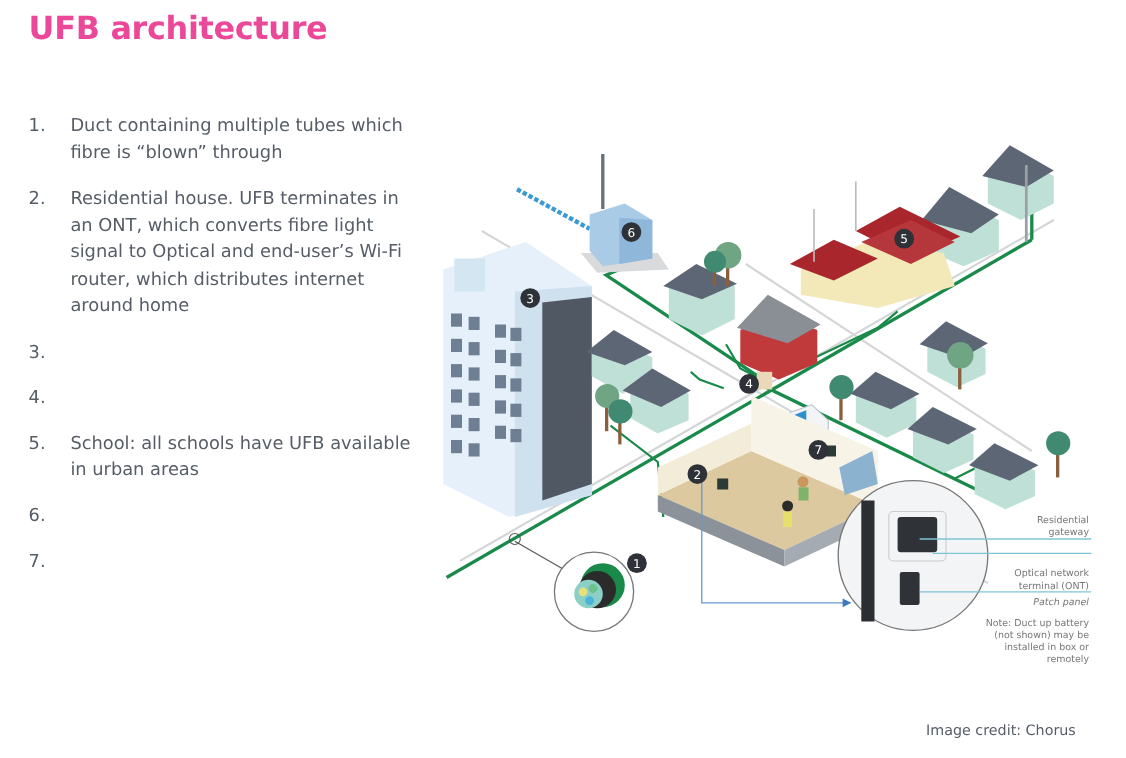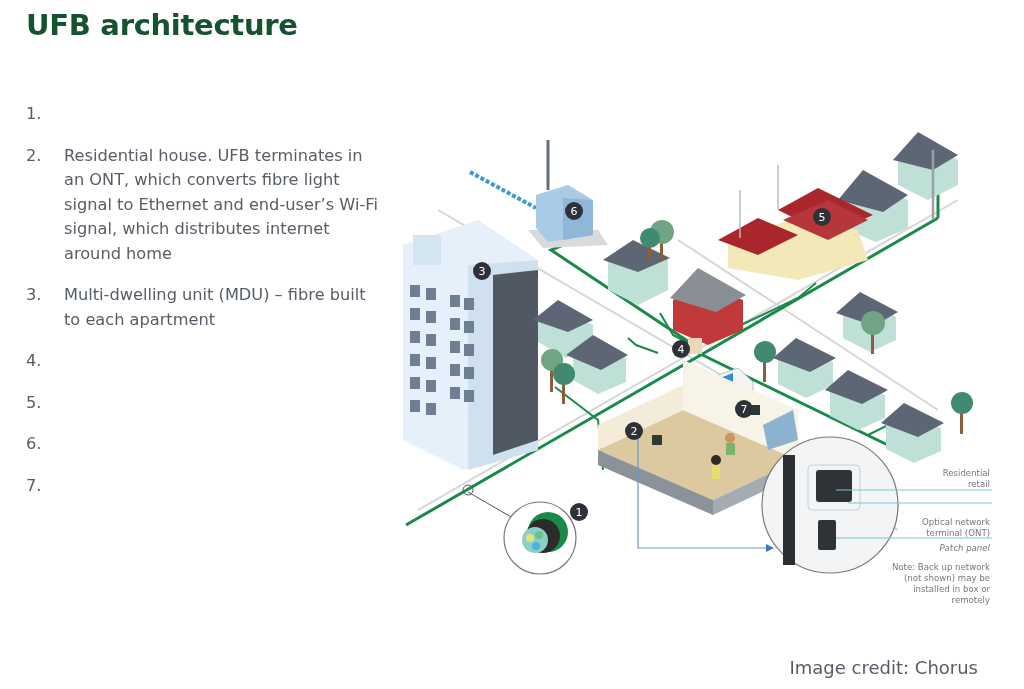--- a/index.html
+++ b/index.html
@@ -1,47 +1,48 @@
 <!DOCTYPE html>
 <html><head>
 <meta charset="utf-8">
 <style>
   html, body { margin: 0; padding: 0; background: #ffffff; }
   body { width: 1024px; height: 689px; position: relative; overflow: hidden; font-family: "DejaVu Sans", "Liberation Sans", sans-serif; }
-  .slide-title { position: absolute; left: 26px; top: 8px; font-size: 29px; font-weight: bold; color: #14532d; letter-spacing: -0.3px; margin: 0; }
+  .slide-title { position: absolute; left: 26px; top: 8px; font-size: 29px; font-weight: bold; color: #ec4899; letter-spacing: -0.3px; margin: 0; }
   .item-list { position: absolute; left: 26px; top: 102px; width: 360px; margin: 0; padding: 0; list-style: none; }
   .item { display: flex; color: #565d66; font-size: 16.2px; line-height: 24.5px; margin-bottom: 17px; }
   .item-num { width: 38px; flex: none; }
   .item-text { flex: 1; }
-  .credit { position: absolute; right: 46px; top: 657px; font-size: 18px; color: #565d66; margin-left: 46px; }
+  .credit { position: absolute; right: 46px; top: 657px; font-size: 13px; color: #565d66; margin-left: 46px; }
   .diagram { position: absolute; left: 398px; top: 120px; width: 626px; height: 490px; }
   .callout-label { position: absolute; font-size: 8.6px; color: #777; text-align: right; line-height: 11px; }
 </style>
 </head>
 <body>
 
 <h1 class="slide-title">UFB architecture</h1>
 
 <ul class="item-list">
   <li class="item">
       <span class="item-num">1.</span>
+      <span class="item-text">Duct containing multiple tubes which fibre is “blown” through</span>
     </li>
   <li class="item">
       <span class="item-num">2.</span>
-      <span class="item-text">Residential house. UFB terminates in an ONT, which converts fibre light signal to Ethernet and end-user’s Wi-Fi signal, which distributes internet around home</span>
+      <span class="item-text">Residential house. UFB terminates in an ONT, which converts fibre light signal to Optical and end-user’s Wi-Fi router, which distributes internet around home</span>
     </li>
   <li class="item">
       <span class="item-num">3.</span>
-      <span class="item-text">Multi-dwelling unit (MDU) – fibre built to each apartment</span>
     </li>
   <li class="item">
       <span class="item-num">4.</span>
     </li>
   <li class="item">
       <span class="item-num">5.</span>
+      <span class="item-text">School: all schools have UFB available in urban areas</span>
     </li>
   <li class="item">
       <span class="item-num">6.</span>
     </li>
   <li class="item">
       <span class="item-num">7.</span>
     </li>
 </ul>
 
 <div class="diagram">
@@ -267,19 +268,19 @@
           <circle cx="176" cy="91" r="9" fill="#2e3238"></circle>
           <text x="176" y="95">6</text>
         </g>
       <g>
           <circle cx="346" cy="289" r="9" fill="#2e3238"></circle>
           <text x="346" y="293">7</text>
         </g>
     </g>
   </svg>
 
-  <div class="callout-label" style="left:540px; top:348px; width:52px;">Residential retail</div>
+  <div class="callout-label" style="left:540px; top:348px; width:52px;">Residential gateway</div>
   <div class="callout-label" style="left:500px; top:397px; width:92px;">Optical network terminal (ONT)</div>
   <div class="callout-label" style="left:500px; top:423px; width:92px;font-style:italic;">Patch panel</div>
-  <div class="callout-label" style="left:478px; top:442px; width:114px;">Note: Back up network (not shown) may be installed in box or remotely</div>
+  <div class="callout-label" style="left:478px; top:442px; width:114px;">Note: Duct up battery (not shown) may be installed in box or remotely</div>
 </div>
 
 <div class="credit">Image credit: Chorus</div>
 
 </body></html>

